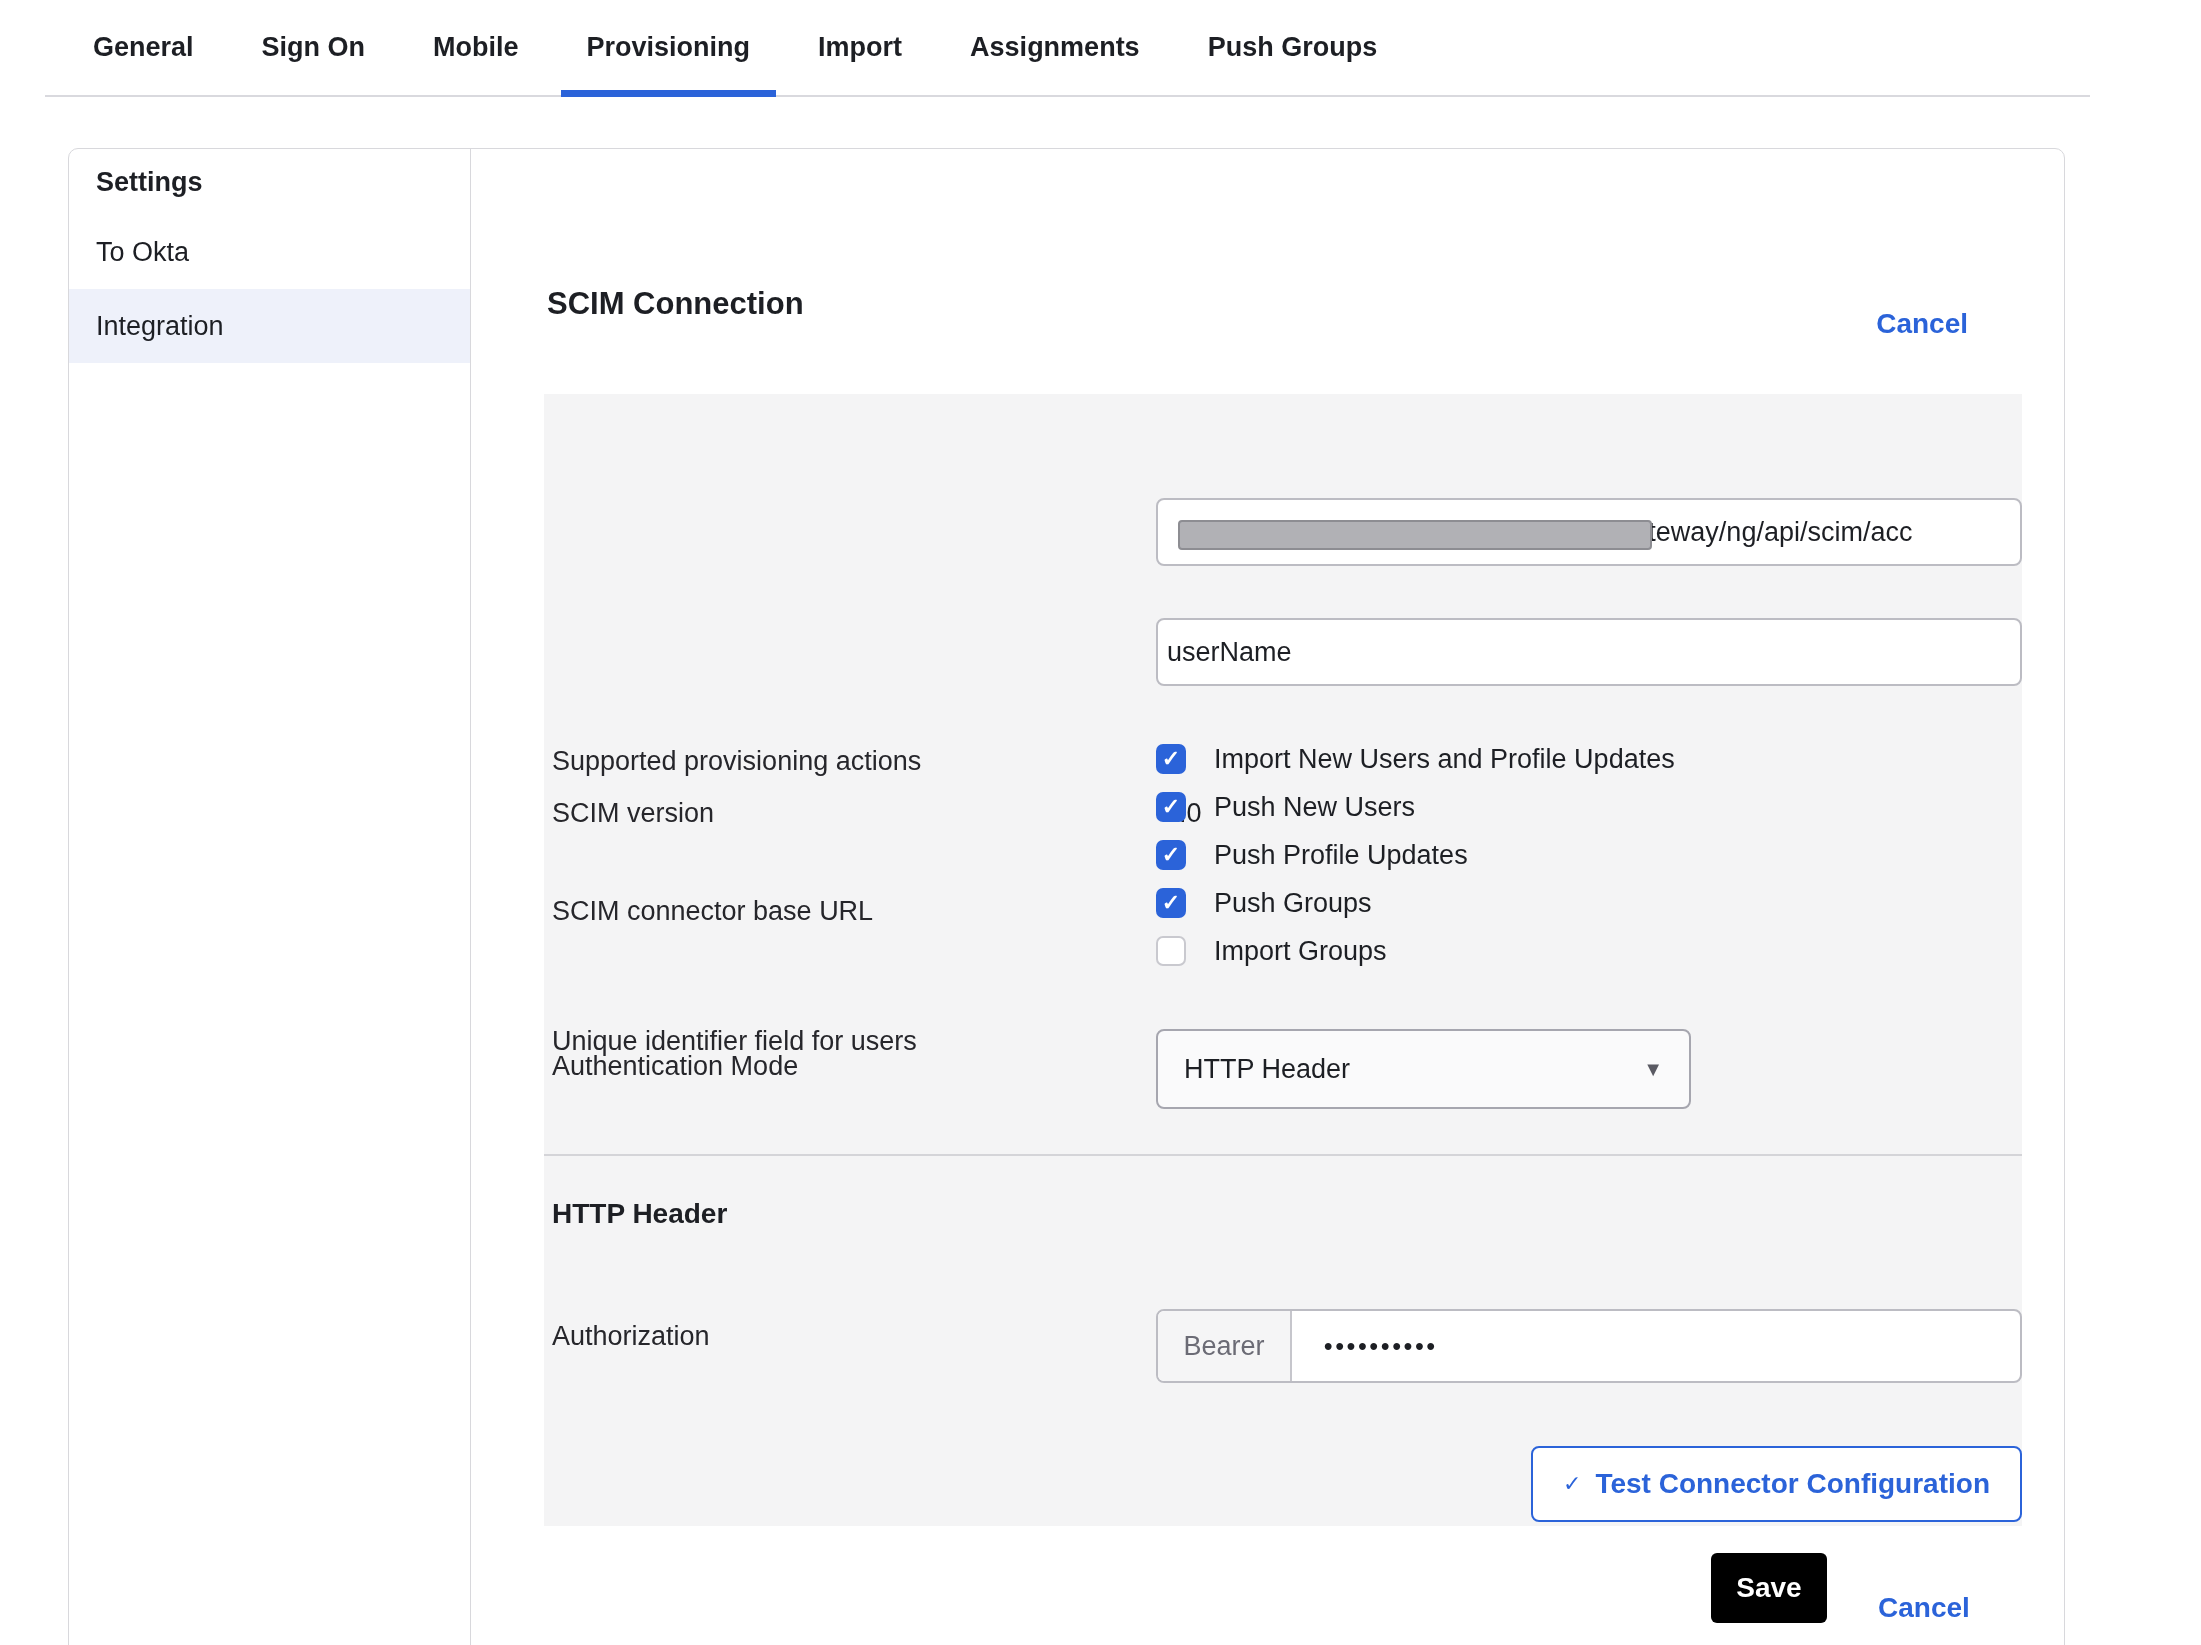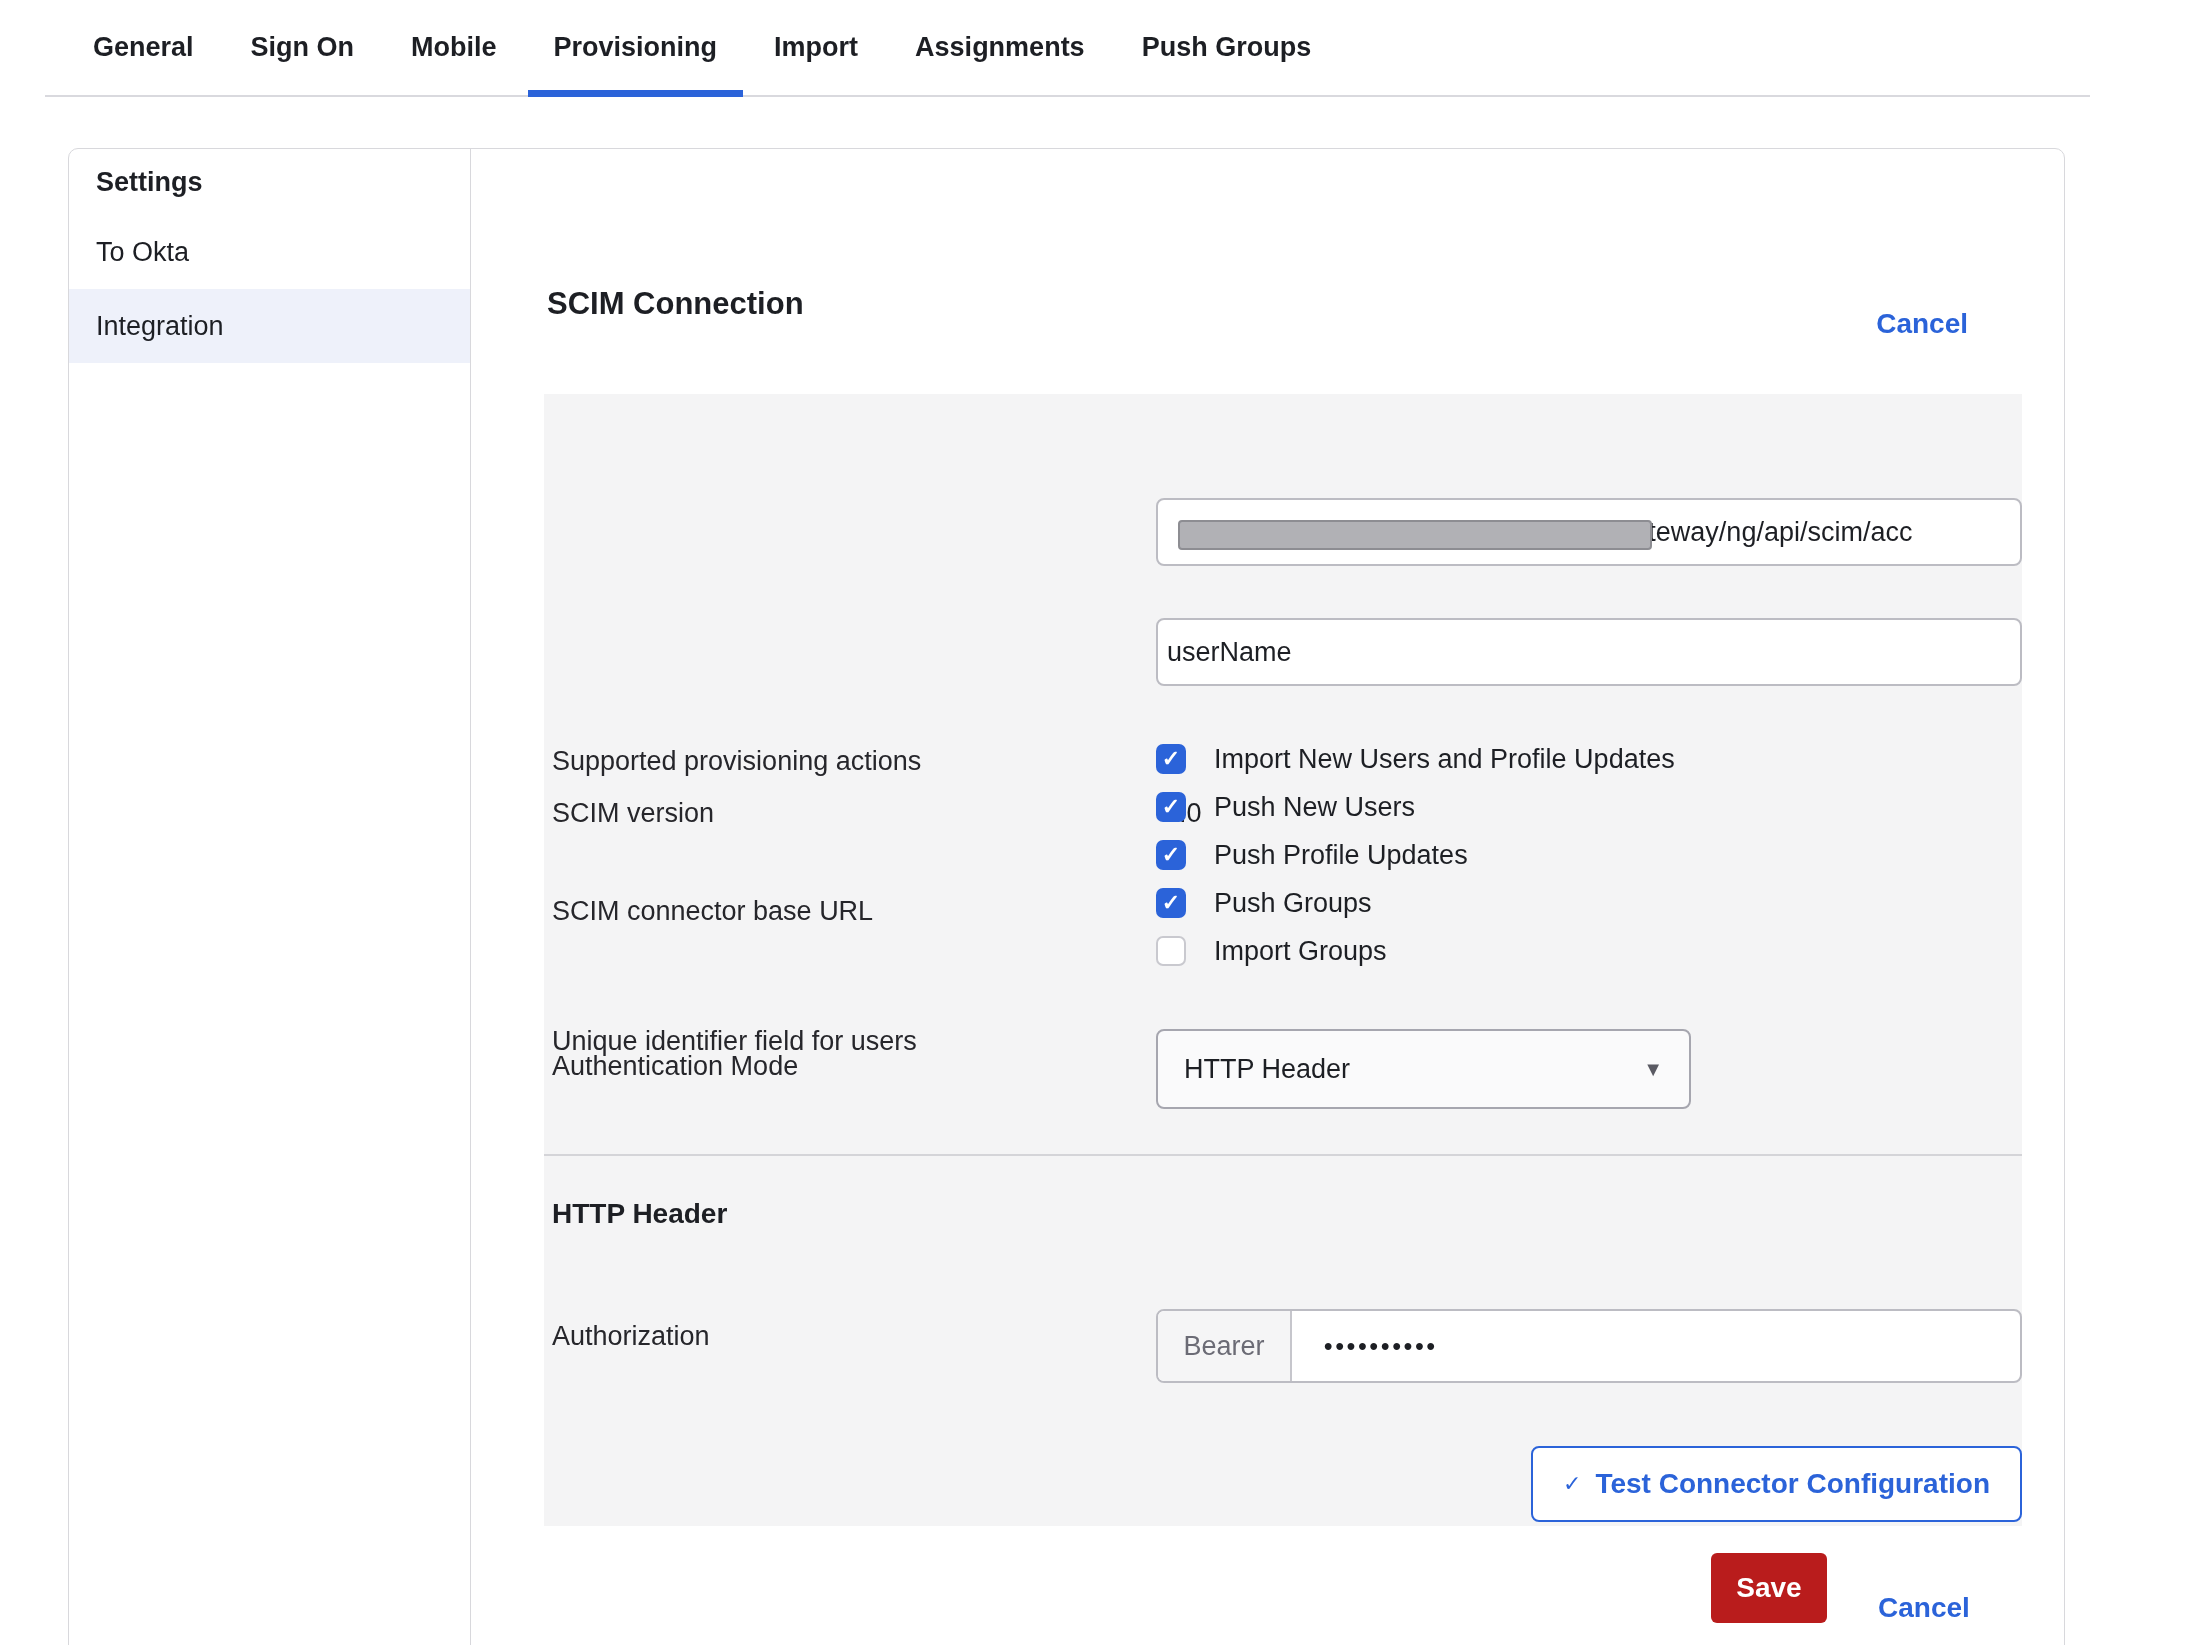--- a/index.html
+++ b/index.html
@@ -3,21 +3,21 @@
 <meta charset="utf-8">
 <style>
   * { margin:0; padding:0; box-sizing:border-box; }
   html,body { width:2201px; height:1645px; background:#ffffff; overflow:hidden;
               font-family:"Liberation Sans", sans-serif; color:#1d1f24; }
   body { position:relative; }
 
   
   .tabbar { position:absolute; left:45px; top:0; width:2045px; height:97px;
             border-bottom:2px solid #d9d9de; display:flex; align-items:stretch;
-            padding-left:22px; gap:5px; }
+            padding-left:22px; gap:16px; }
   .tab { display:flex; align-items:center; padding:0 26px; font-size:27px; font-weight:700;
          color:#1d1f24; position:relative; cursor:pointer; }
   .tab.active::after { content:""; position:absolute; left:0; right:0; bottom:-2px;
          height:7px; background:#2b63d9; }
 
   
   .card { position:absolute; left:68px; top:148px; width:1997px; height:1560px;
           background:#fff; border:1px solid #d8d8dc; border-radius:10px; }
 
   
@@ -84,21 +84,21 @@
 
   
   .test-btn { position:absolute; right:0; top:1052px; width:491px; height:76px;
            background:#fff; border:2px solid #2b63d9; border-radius:8px;
            display:flex; align-items:center; justify-content:center; cursor:pointer; }
   .test-btn .tick { color:#2b63d9; font-size:22px; margin-right:14px; }
   .test-btn .lbl { color:#2b63d9; font-size:28px; font-weight:700;text-align:center; }
 
   
   .save-btn { position:absolute; left:1239px; top:1404px; width:116px; height:70px;
-           background:#b91c1c; border:none; border-radius:6px; color:#fff;
+           background:#000000; border:none; border-radius:6px; color:#fff;
            font-size:28px; font-weight:700; cursor:pointer;
            display:flex; align-items:center; justify-content:center; }
   .cancel-bottom { position:absolute; left:1406px; top:1404px; height:70px;
            display:flex; align-items:center; }
 </style>
 </head>
 <body>
 
 <nav class="tabbar">
   <div class="tab">General</div>

